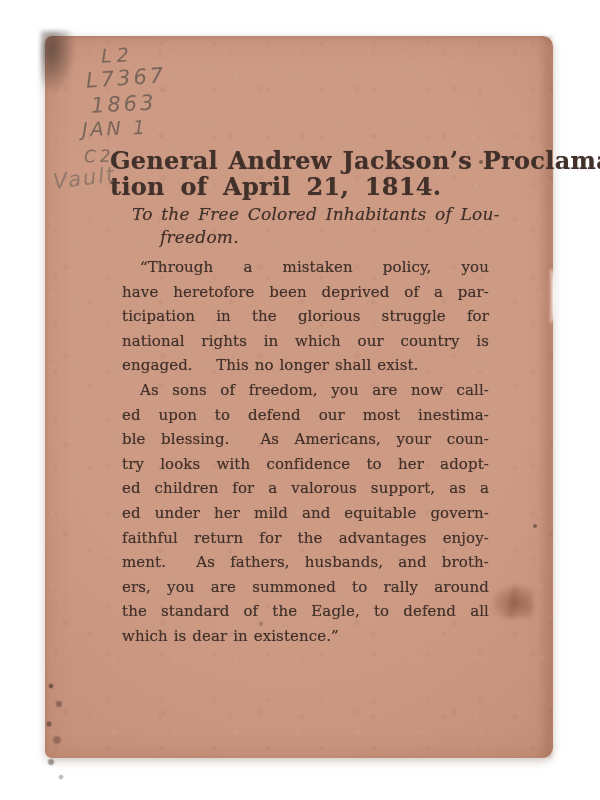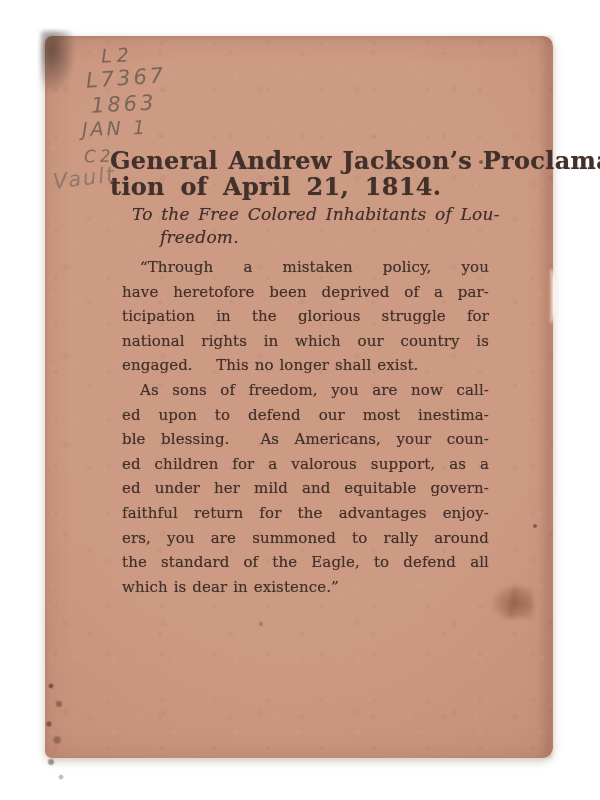--- a/index.html
+++ b/index.html
@@ -132,23 +132,25 @@
           <div class="line first">“Through a mistaken policy, you</div>
           <div class="line">have heretofore been deprived of a par-</div>
           <div class="line">ticipation in the glorious struggle for</div>
           <div class="line">national rights in which our country is</div>
           <div class="line last">engaged.&nbsp;&nbsp;&nbsp; This no longer shall exist.</div>
         </div>
       <div class="para">
           <div class="line first">As sons of freedom, you are now call-</div>
           <div class="line">ed upon to defend our most inestima-</div>
           <div class="line">ble blessing.&nbsp; As Americans, your coun-</div>
+          <div class="line">try looks with confidence to her adopt-</div>
           <div class="line">ed children for a valorous support, as a</div>
           <div class="line">ed under her mild and equitable govern-</div>
           <div class="line">faithful return for the advantages enjoy-</div>
+          <div class="line">ment.&nbsp; As fathers, husbands, and broth-</div>
           <div class="line">ers, you are summoned to rally around</div>
           <div class="line">the standard of the Eagle, to defend all</div>
           <div class="line last">which is dear in existence.”</div>
         </div>
     </div>
 
   </div>
 </div>
 
 </body></html>

